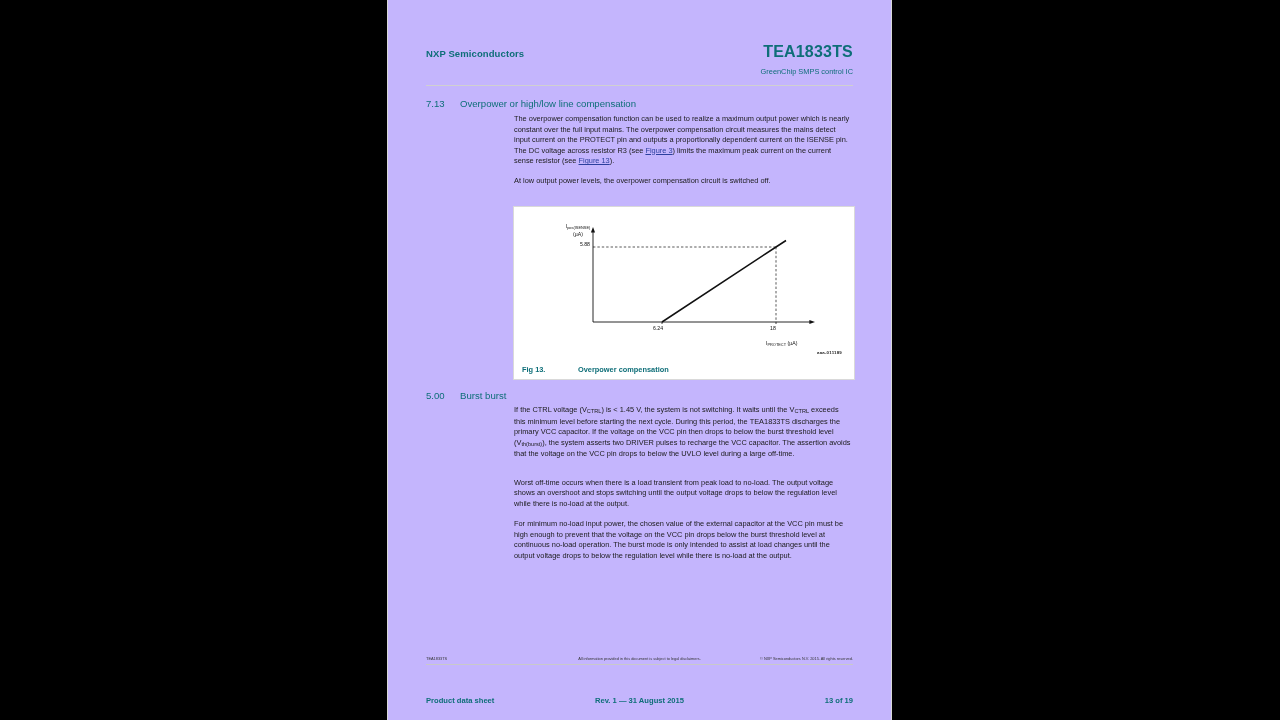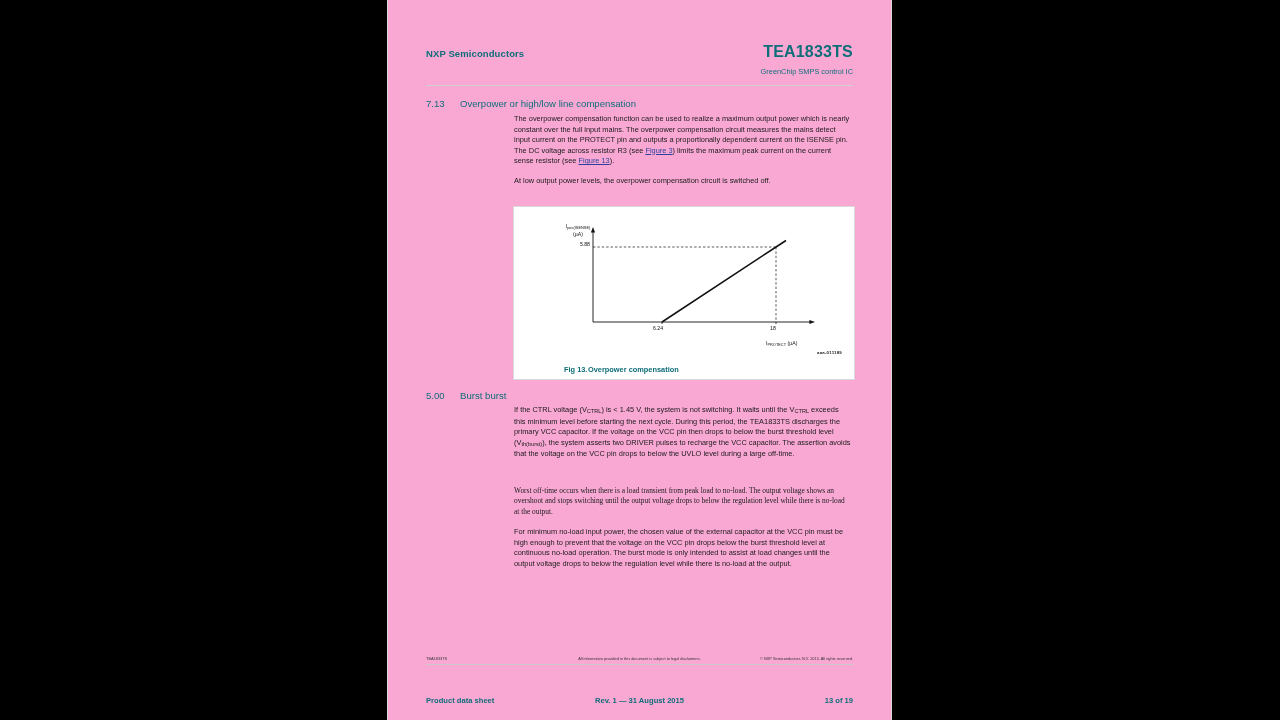--- a/index.html
+++ b/index.html
@@ -14,21 +14,21 @@
     width: 1280px;
     height: 720px;
     background: #000000;
   }
   #page {
     position: absolute;
     left: 388px;
     top: 0px;
     width: 503px;
     height: 720px;
-    background: #f9a8d4;
+    background: #c4b5fd;
     box-shadow: 0 0 0 1px #d8d8d8;
   }
   
   .hdr-left {
     position: absolute;
     left: 38px; top: 48px;
     font-size: 9.5px;
     font-weight: bold;
     color: #0e6e78;
     letter-spacing: .1px;
@@ -90,21 +90,21 @@
   }
   #fig-caption {
     position: absolute;
     left: 8px;
     bottom: 5px;
     font-size: 7.4px;
     font-weight: bold;
     color: #0e6e78;
     white-space: nowrap;
   }
-  #fig-caption .cap-num { display: inline-block; width: 24px; margin-left: 42px; }
+  #fig-caption .cap-num { display: inline-block; width: 56px; }
   #chart-area { position: absolute; left: 0; top: 0; width: 340px; height: 148px; }
   .ylab {
     position: absolute;
     left: 38px; top: 16px;
     font-size: 5.2px;
     color: #111;
     line-height: 7px;
     text-align: center;
     width: 52px;
   }
@@ -236,21 +236,21 @@
     </div>
 
     <div class="body-col" style="top:405px;">
       <p class="para">If the CTRL voltage
         (V<sub>CTRL</sub>) is &lt; 1.45 V, the system is not switching. It waits until the
         V<sub>CTRL</sub> exceeds this minimum level before starting the next cycle. During this
         period, the TEA1833TS discharges the primary VCC capacitor. If the voltage on the VCC pin
         then drops to below the burst threshold level (V<sub>th(burst)</sub>), the system asserts
         two DRIVER pulses to recharge the VCC capacitor. The assertion avoids that the voltage on
         the VCC pin drops to below the UVLO level during a large off-time.</p>
-      <p class="para" style="margin-top:26px;font-family:Liberation Serif, serif;">Worst off-time occurs when there is a load transient from peak load to no-load. The output voltage shows an overshoot and stops switching until the output voltage drops to below the regulation level while there is no-load at the output.</p>
+      <p class="para" style="margin-top:18px;">Worst off-time occurs when there is a load transient from peak load to no-load. The output voltage shows an overshoot and stops switching until the output voltage drops to below the regulation level while there is no-load at the output.</p>
       <p class="para" style="margin-top:10px;">For minimum no-load input power, the chosen value of the external capacitor at the VCC pin must be high enough to prevent that the voltage on the VCC pin drops below the burst threshold level at continuous no-load operation. The burst mode is only intended to assist at load changes until the output voltage drops to below the regulation level while there is no-load at the output.</p>
     </div>
 
     <div class="foot-small" id="foot-doc">TEA1833TS</div>
     <div class="foot-small" id="foot-disc">All information provided in this document is subject to legal disclaimers.</div>
     <div class="foot-small" id="foot-copy">© NXP Semiconductors N.V. 2015. All rights reserved.</div>
     <div class="foot-rule"></div>
     <div class="foot-big" id="foot-type">Product data sheet</div>
     <div class="foot-big" id="foot-rev">Rev. 1 — 31 August 2015</div>
     <div class="foot-big" id="foot-page">13 of 19</div>

